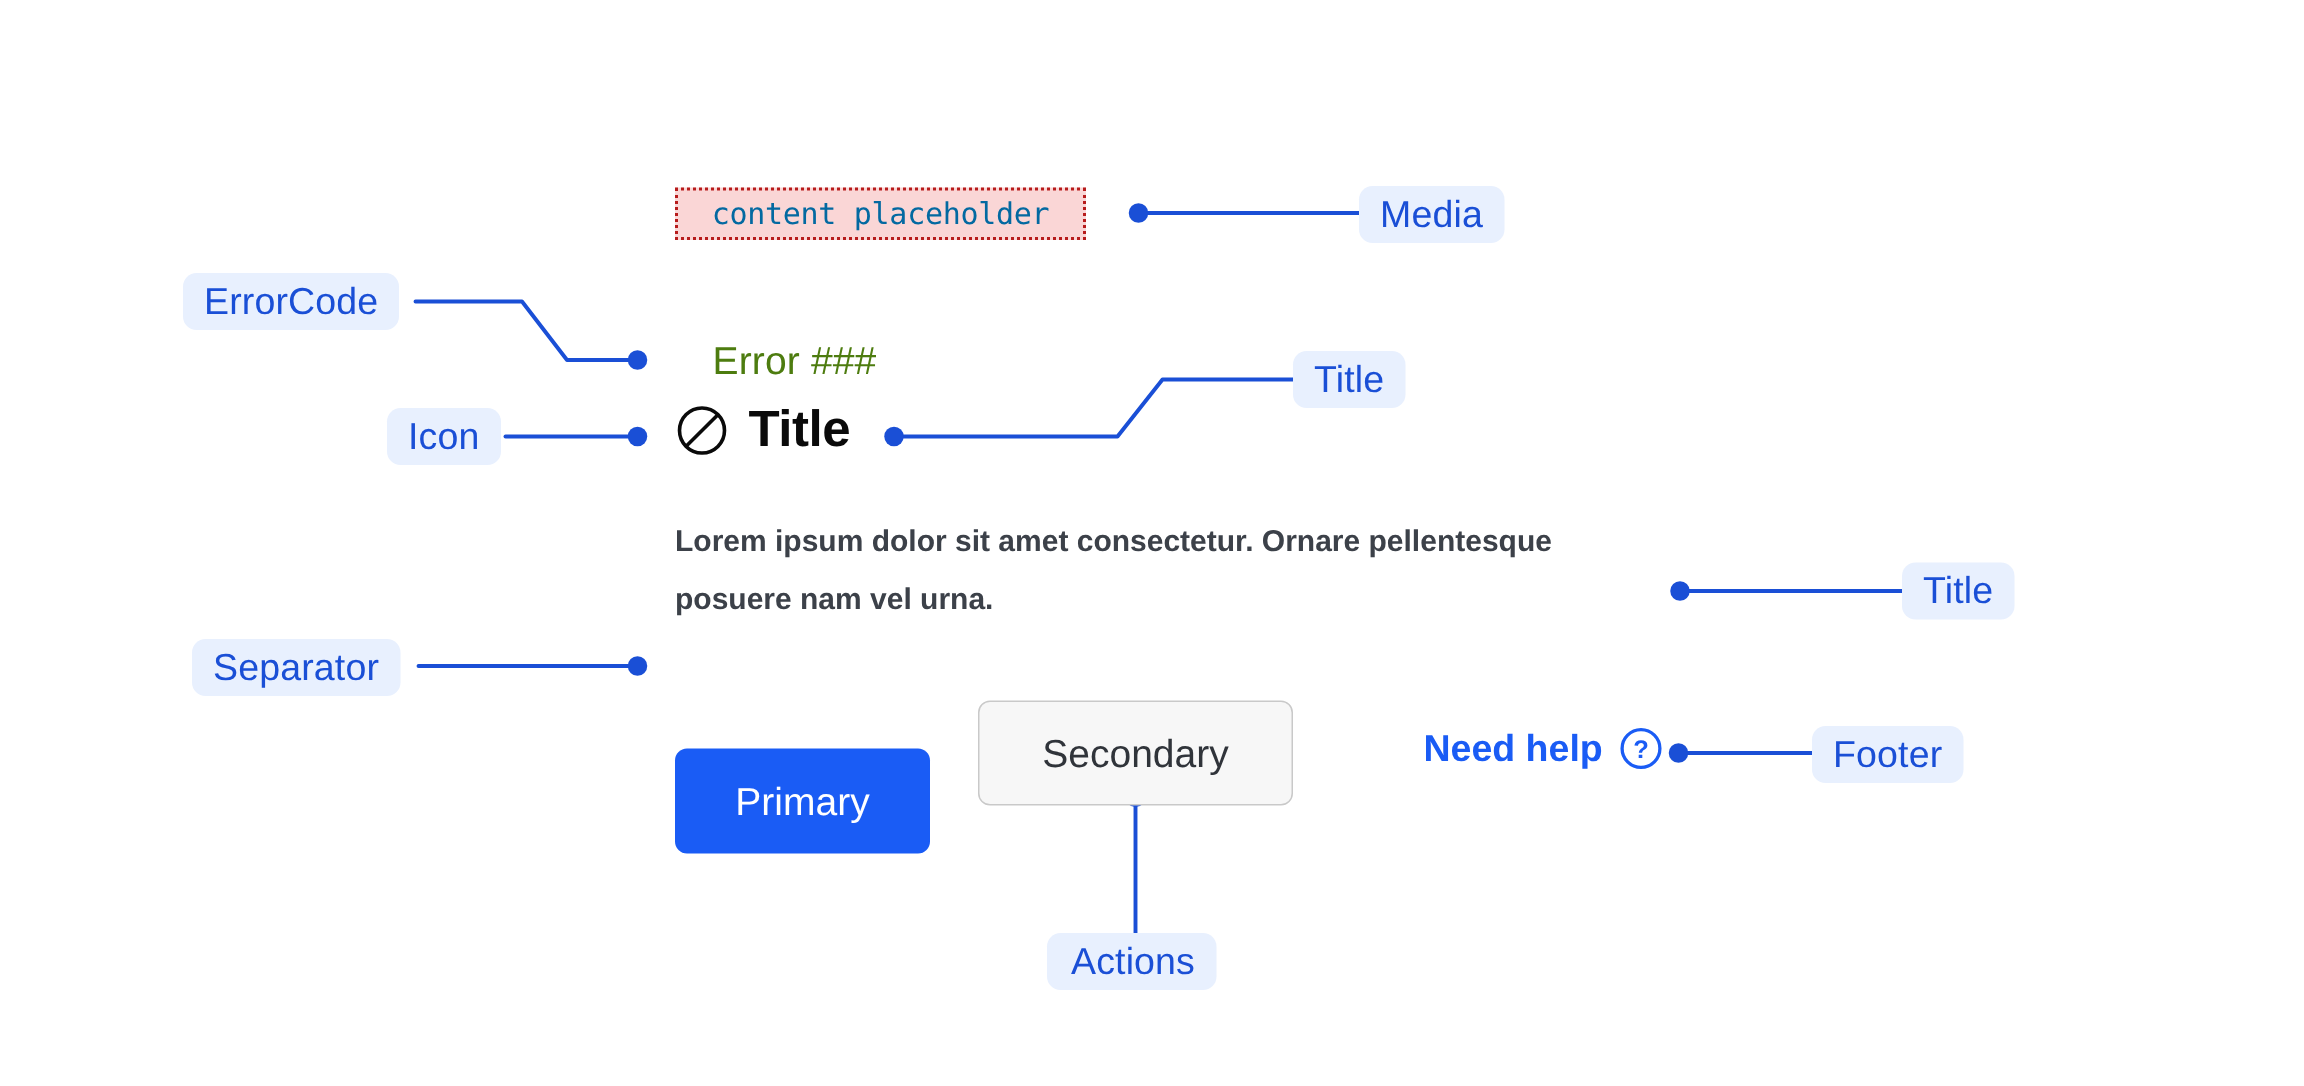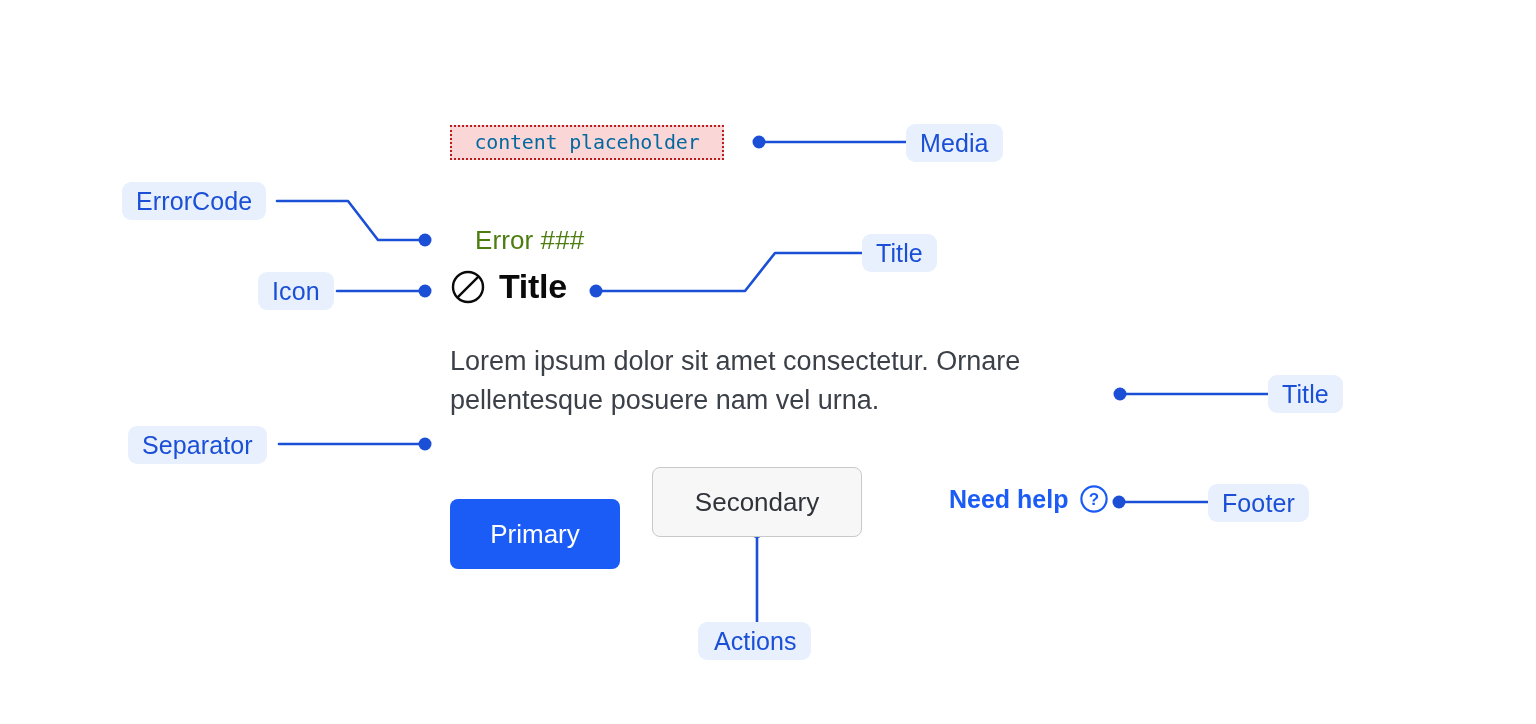--- a/index.html
+++ b/index.html
@@ -83,24 +83,24 @@
     font-size: 34px;
     font-weight: 700;
     color: #0a0a0a;
     letter-spacing: -0.3px;
   }
   .body-text {
     position: absolute;
     left: 450px;
     top: 342px;
     width: 650px;
-    font-size: 27px;
+    font-size: 20px;
     line-height: 39px;
     color: #3c4149;
-    font-weight: 400;
+    font-weight: 700;
   }
   
   .btn-primary {
     position: absolute;
     left: 450px;
     top: 467px;
     width: 170px;
     height: 70px;
     border: none;
     border-radius: 8px;

